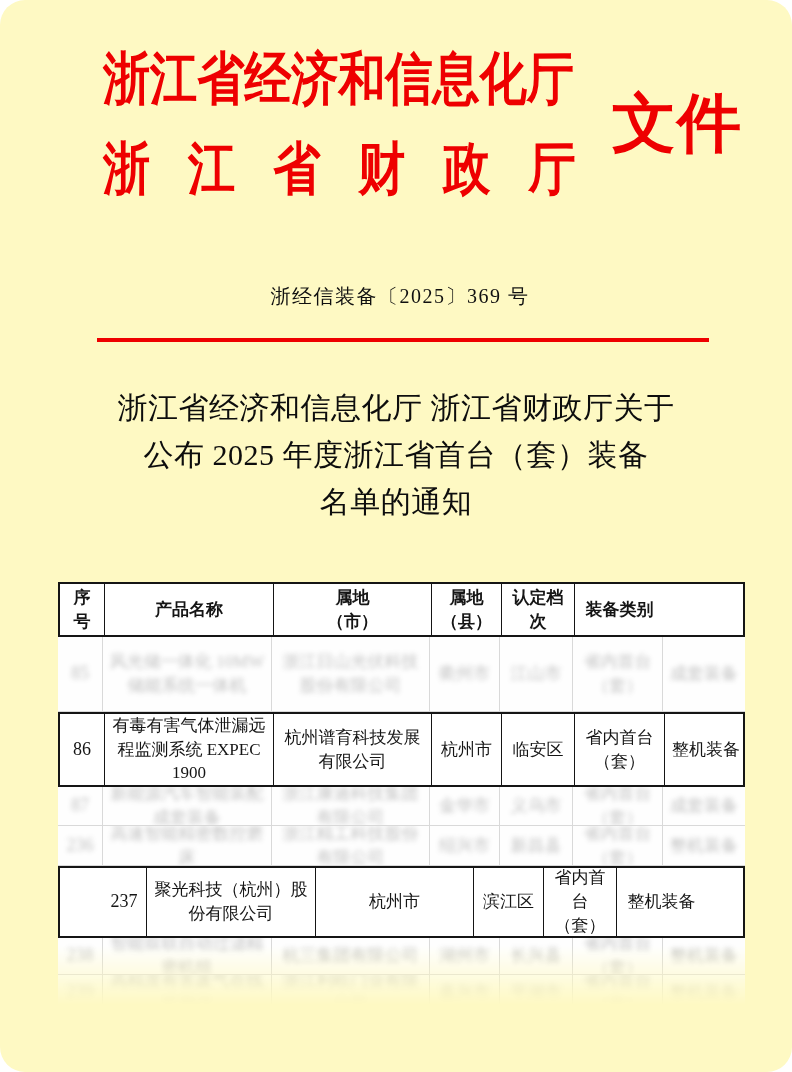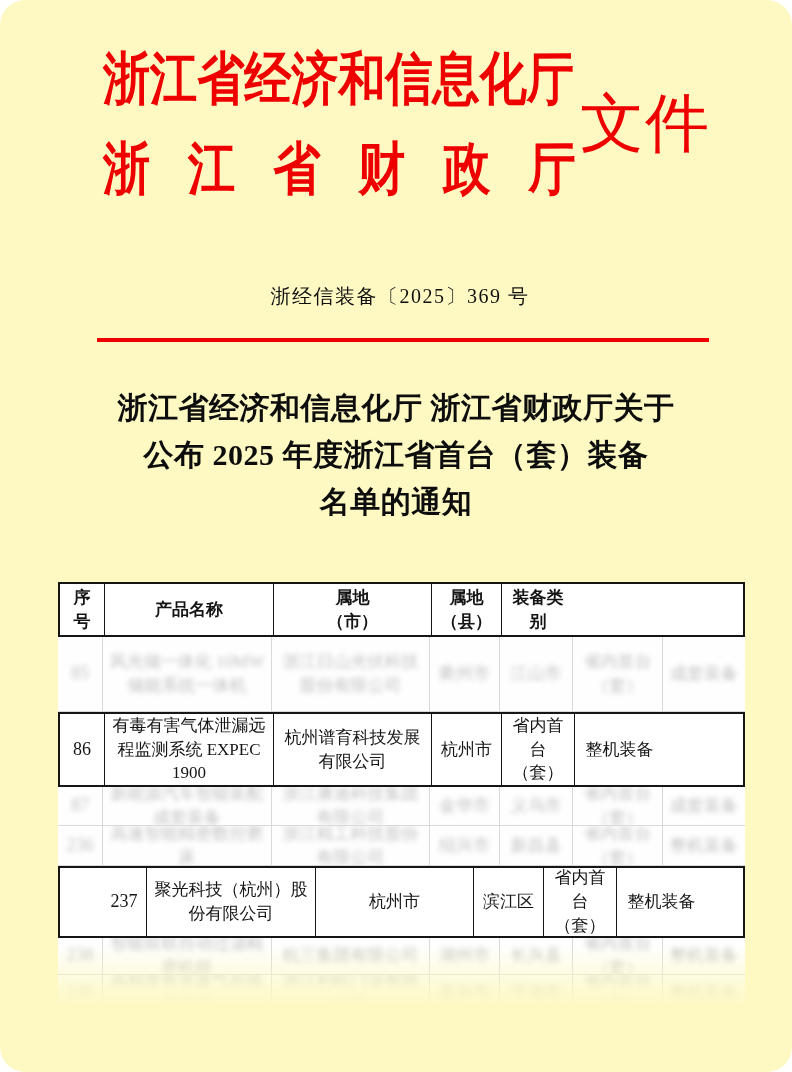--- a/index.html
+++ b/index.html
@@ -16,38 +16,38 @@
     position:absolute; left:103px; top:50px; width:572px;
     transform:scaleX(0.826); transform-origin:left top;
     color:var(--red); font-weight:bold;
   }
   .agency-line { font-size:57px; line-height:1; white-space:nowrap; }
   .agency-line.second {
     margin-top:33px; white-space:normal;
     text-align:justify; text-align-last:justify; width:572px;
   }
   .doc-type {
-    position:absolute; left:580px; top:92px;
-    color:var(--red); font-weight:normal; font-size:64px; line-height:1; letter-spacing:1px;
+    position:absolute; left:612px; top:92px;
+    color:var(--red); font-weight:bold; font-size:64px; line-height:1; letter-spacing:1px;
   }
 
   
   .doc-number {
     position:absolute; top:283px; left:0; width:100%;
     text-align:center; font-size:20px; letter-spacing:1.5px; color:#101010;padding-left:8px;
   }
   .red-rule {
     position:absolute; top:338px; left:97px; width:612px; height:4px;
     background:var(--red);
   }
 
   
   .doc-title {
     position:absolute; top:384px; left:0; width:100%;
-    text-align:center; font-size:30px; font-weight:bold; line-height:47px;
+    text-align:center; font-size:30px; font-weight:normal; line-height:47px;
     color:#0d0d0d; letter-spacing:0.5px;
   }
 
   
   .table-wrap { position:absolute; top:582px; left:58px; width:687px; }
   .trow {
     display:grid;
     grid-template-columns:44px 169px 158px 70px 73px 90px 83px;
     width:687px; background:#fff;
   }
@@ -109,39 +109,41 @@
   <div class="table-wrap">
 
     <div class="trow thead h-thead">
       <div class="cell serial"><span class="txt">序
 号</span></div>
       <div class="cell"><span class="txt">产品名称</span></div>
       <div class="cell"><span class="txt">属地
 （市）</span></div>
       <div class="cell"><span class="txt">属地
 （县）</span></div>
+      <div class="cell"><span class="txt">认定档次</span></div>
       <div class="cell"><span class="txt">装备类别</span></div>
     </div>
 
     <div class="trow faint h-faint-a">
       <div class="cell serial"><span class="txt">85</span></div>
       <div class="cell"><span class="txt">风光储一体化 10MW 储能系统一体机</span></div>
       <div class="cell"><span class="txt">浙江日山光伏科技股份有限公司</span></div>
       <div class="cell"><span class="txt">衢州市</span></div>
       <div class="cell"><span class="txt">江山市</span></div>
       <div class="cell"><span class="txt">省内首台
 （套）</span></div>
       <div class="cell"><span class="txt">成套装备</span></div>
     </div>
 
     <div class="trow clear h-r86">
       <div class="cell serial"><span class="txt">86</span></div>
       <div class="cell"><span class="txt">有毒有害气体泄漏远程监测系统 EXPEC 1900</span></div>
       <div class="cell"><span class="txt">杭州谱育科技发展有限公司</span></div>
       <div class="cell"><span class="txt">杭州市</span></div>
+      <div class="cell"><span class="txt">临安区</span></div>
       <div class="cell"><span class="txt">省内首台
 （套）</span></div>
       <div class="cell"><span class="txt">整机装备</span></div>
     </div>
 
     <div class="trow faint h-b1">
       <div class="cell serial"><span class="txt">87</span></div>
       <div class="cell"><span class="txt">新能源汽车智能装配成套装备</span></div>
       <div class="cell"><span class="txt">浙江康迪科技集团有限公司</span></div>
       <div class="cell"><span class="txt">金华市</span></div>

